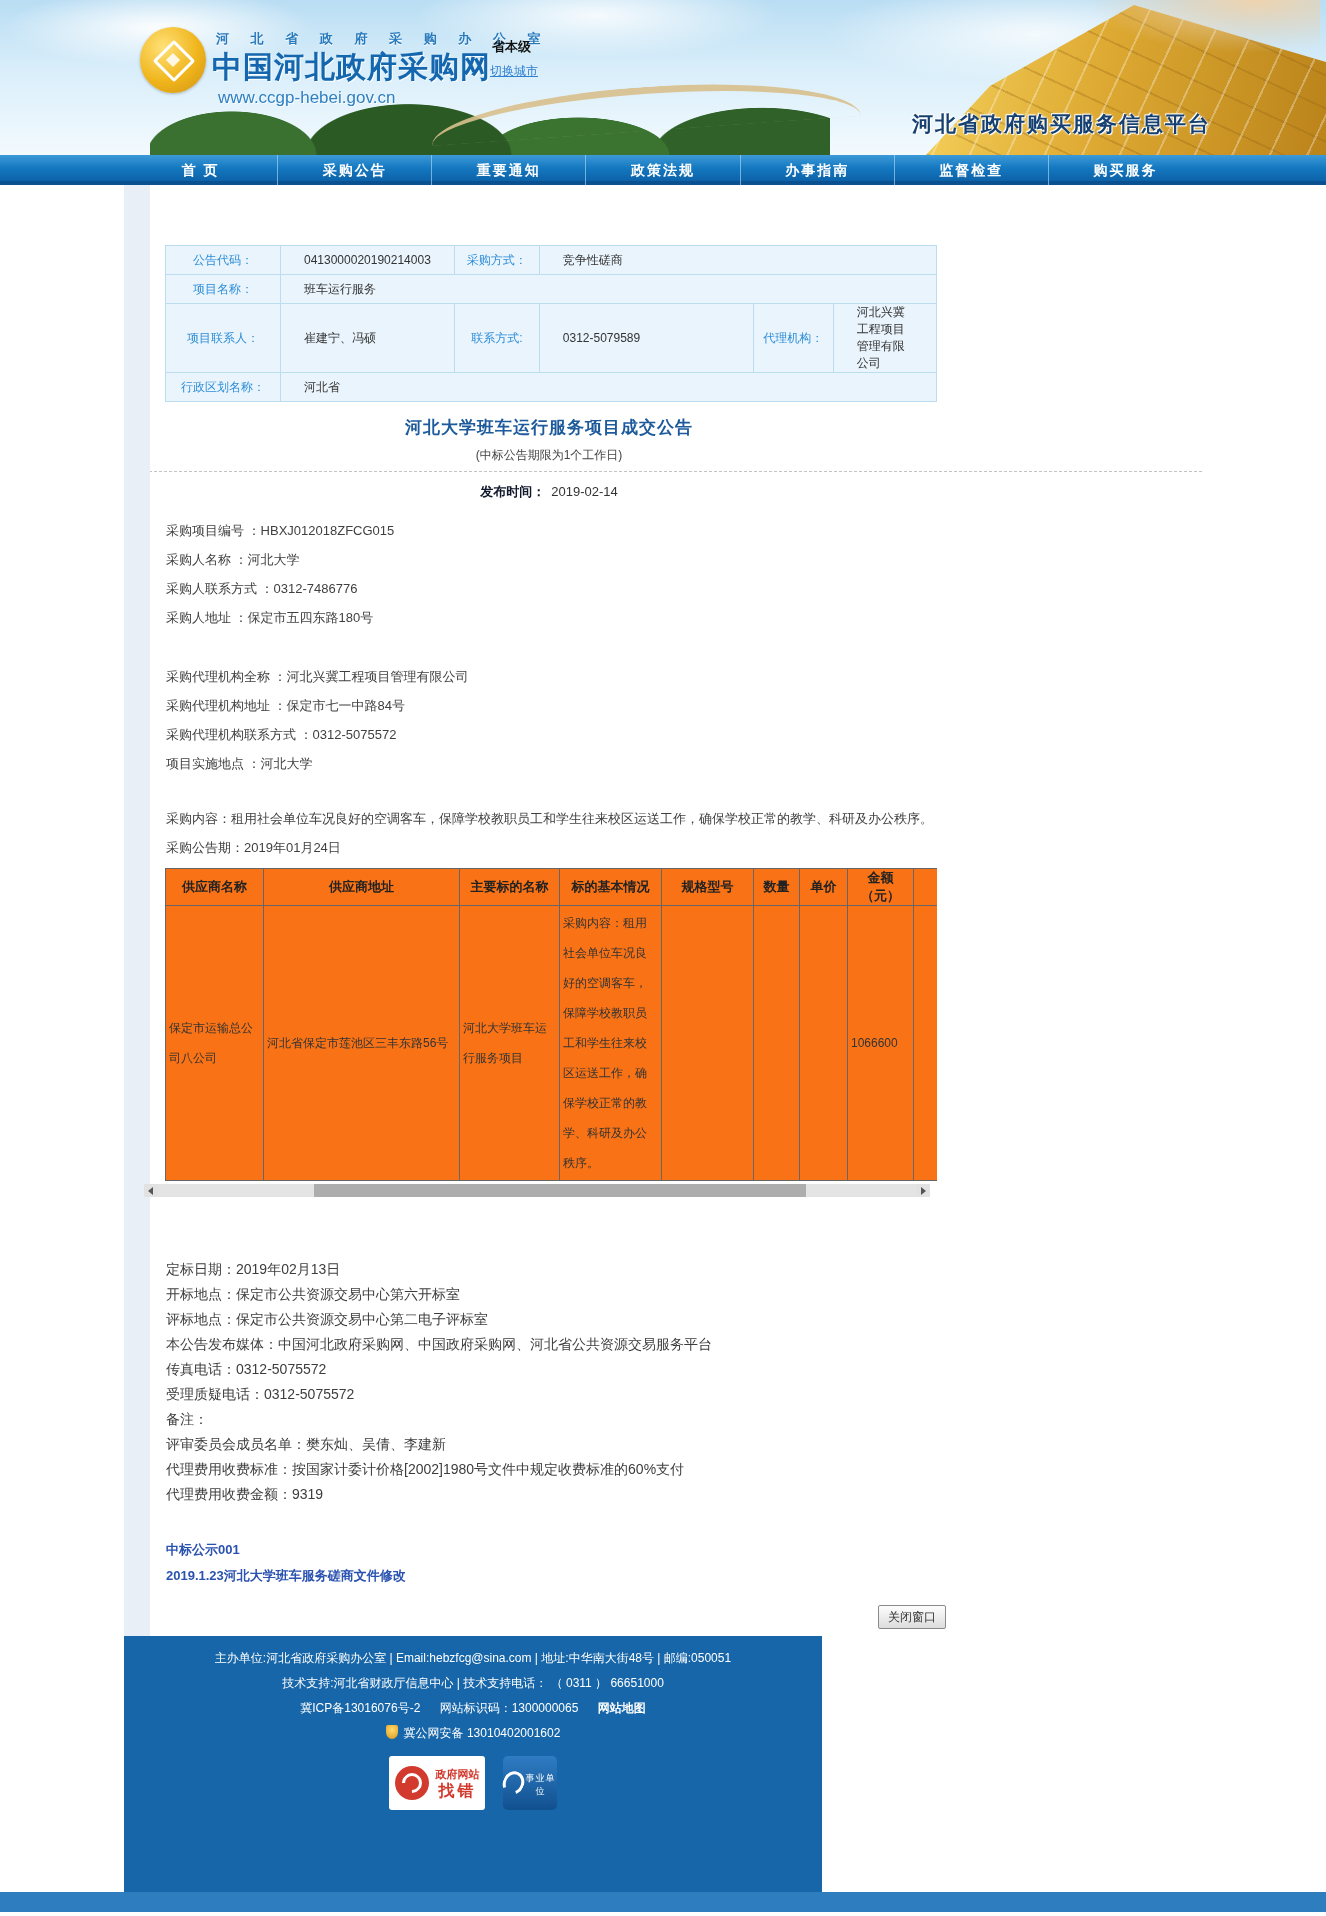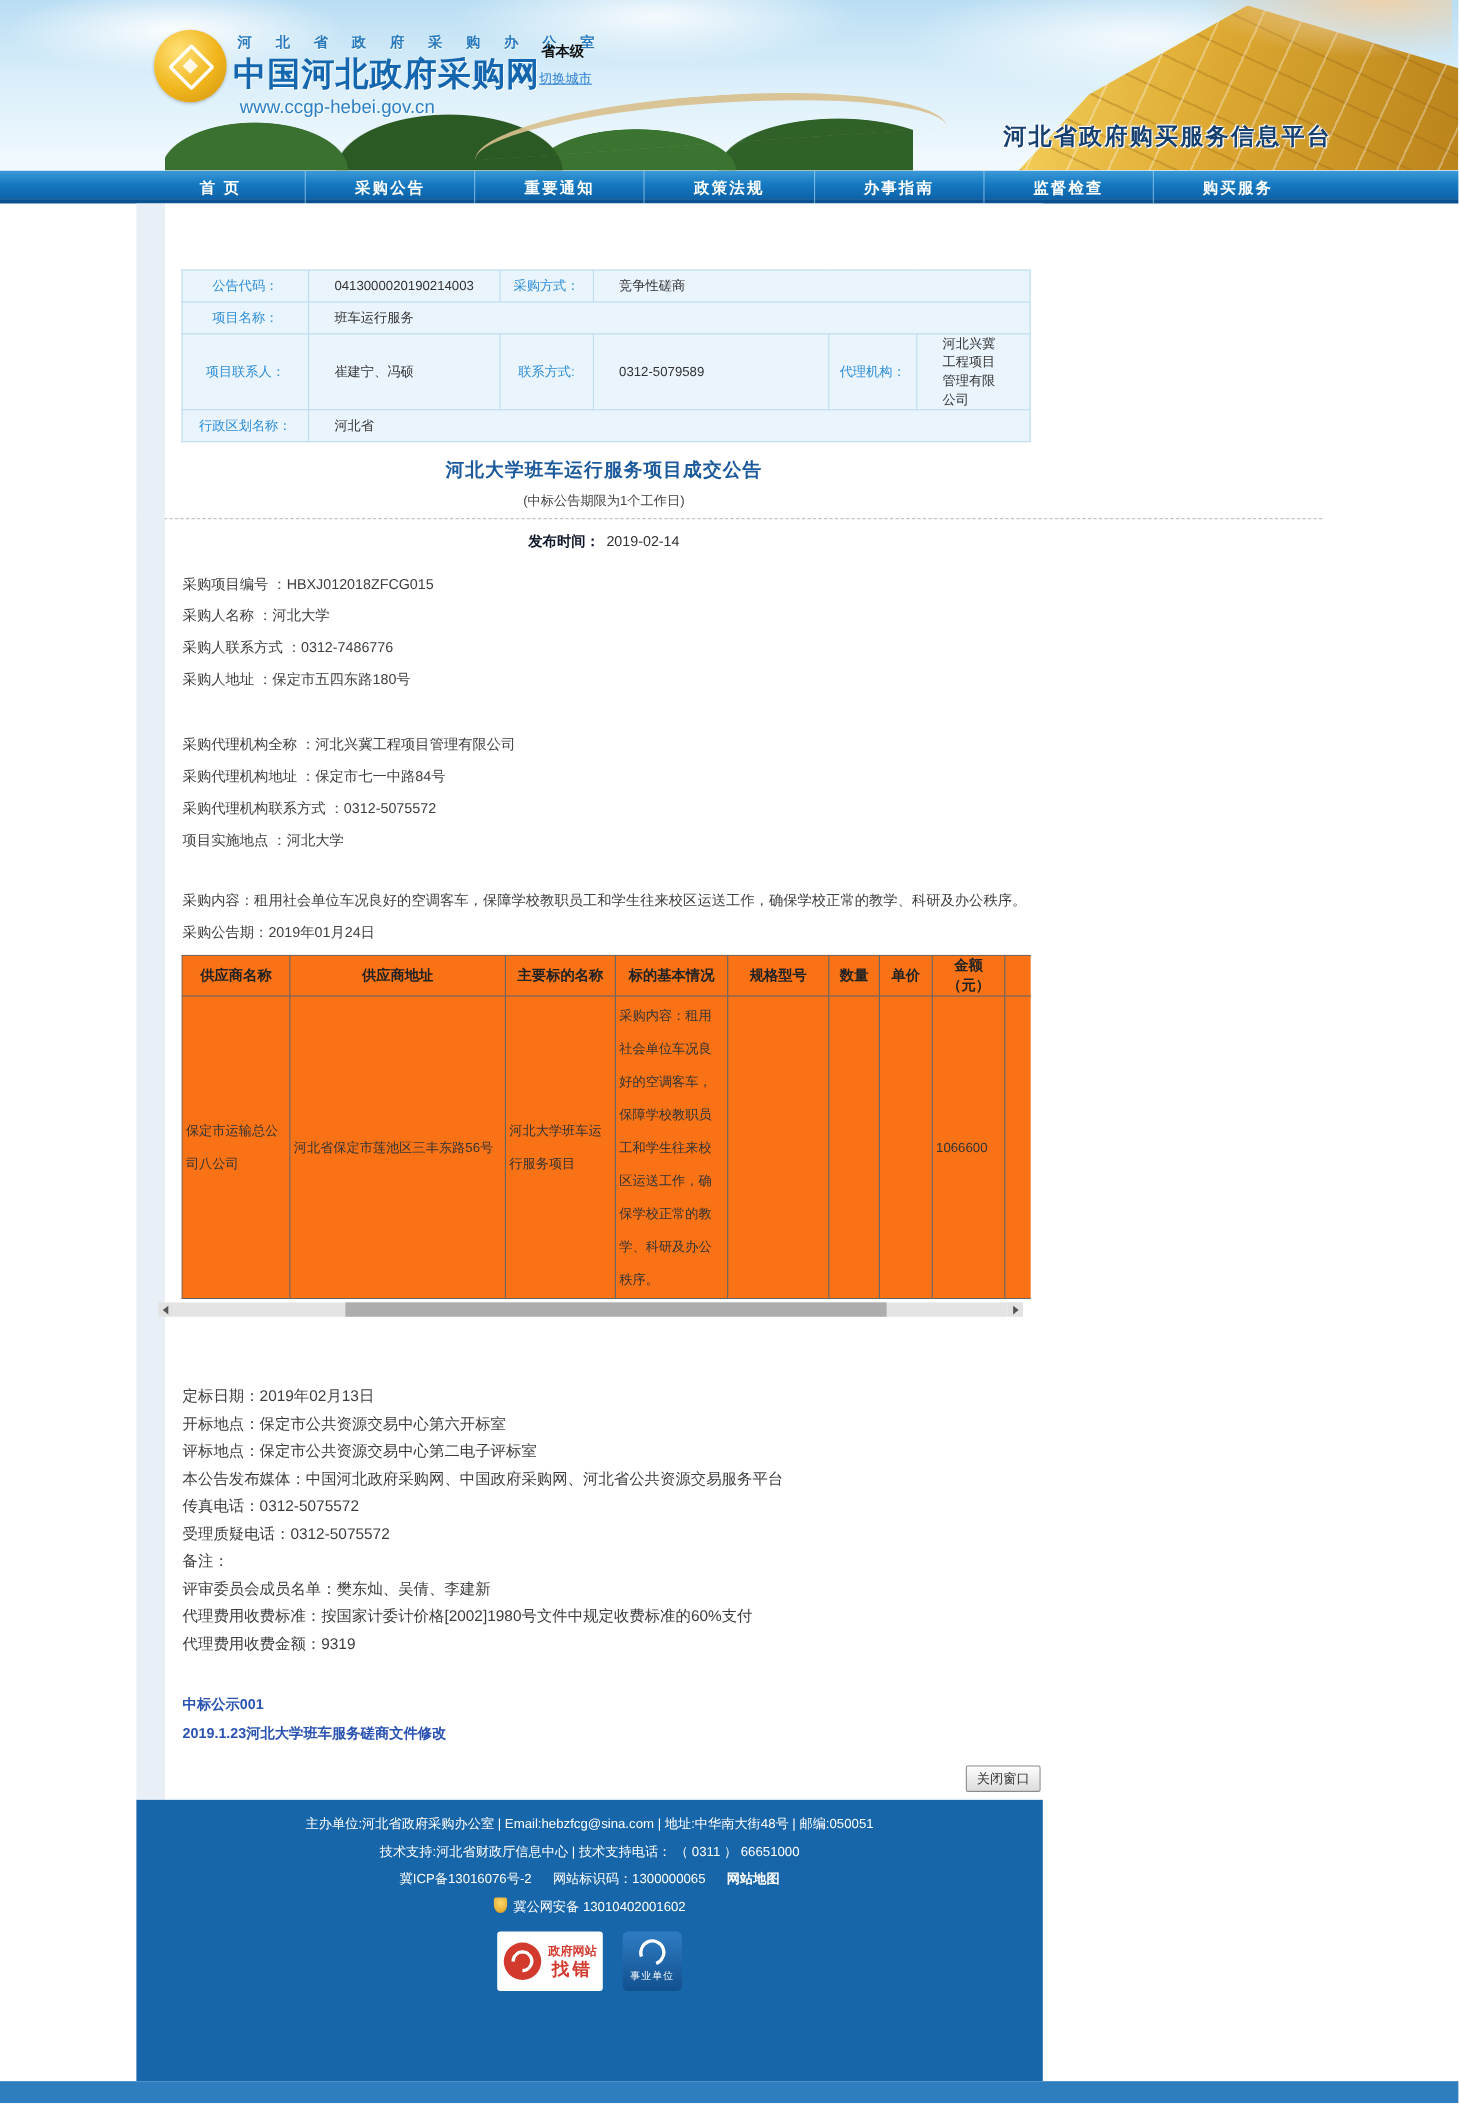--- a/index.html
+++ b/index.html
@@ -107,38 +107,38 @@
 
   .doc-links { margin:30px 0 0 16px; }
   .doc-links a { display:block; line-height:26px; font-size:13px; font-weight:bold; color:#2a52b0;
     text-decoration:none; cursor:pointer; }
 
   .close-row { text-align:right; margin:16px 0 0; padding-right:2px; }
   .close-btn { width:68px; height:24px; font-size:12px; color:#333; border:1px solid #8a8a8a; border-radius:2px;
     background:linear-gradient(180deg,#fdfdfd,#dcdcdc); cursor:pointer; font-family:inherit; }
 
   
-  .footer { width:824px; margin-left:124px; height:256px; background:#1766a9; color:#fff;
+  .footer { width:698px; margin-left:124px; height:256px; background:#1766a9; color:#fff;
     font-size:12px; text-align:center; padding-top:10px; }
   .footer p { margin:0; line-height:25px; }
   .footer .sp { margin-left:16px; }
   .footer .sitemap { font-weight:bold; margin-left:16px; cursor:pointer; }
   .beian-icon { display:inline-block; width:12px; height:14px; margin-right:6px; vertical-align:-2px;
     background:radial-gradient(circle at 50% 35%, #ffd969, #d99a1e); border-radius:2px 2px 50% 50%; }
   .badges { display:flex; justify-content:center; align-items:center; gap:18px; margin-top:10px; }
   .badge-err { width:96px; height:54px; background:#fff; border-radius:3px; display:flex; align-items:center;
     justify-content:center; gap:7px; cursor:pointer; }
   .badge-err .emb { width:34px; height:34px; border-radius:50%; background:#d23a2e; position:relative; flex:none; }
   .badge-err .emb::after { content:""; position:absolute; left:7px; top:7px; width:14px; height:14px;
     border:3px solid #fff; border-radius:50%; border-left-color:rgba(0,0,0,0); transform:rotate(-45deg); }
   .badge-err .txt { color:#d23a2e; font-weight:bold; text-align:center; }
   .badge-err .t1 { font-size:11px; line-height:13px; }
   .badge-err .t2 { font-size:16px; line-height:19px; letter-spacing:3px; }
   .badge-inst { width:54px; height:54px; border-radius:5px; background:linear-gradient(180deg,#2f7cc3,#11508f);
-    display:flex; flex-direction:column; align-items:center; justify-content:center; cursor:pointer; }
+    display:flex; align-items:center; justify-content:center; cursor:pointer; }
   .badge-inst .emb { width:24px; height:24px; border:3px solid #fff; border-radius:50%;
     border-bottom-color:rgba(0,0,0,0); transform:rotate(25deg); }
   .badge-inst .lbl { font-size:9px; color:#fff; margin-top:3px; letter-spacing:1px; }
 
   .bottom-strip { width:1326px; height:20px; background:#2e7dbf; }
 </style>
 </head>
 <body>
 
 <div class="page">

